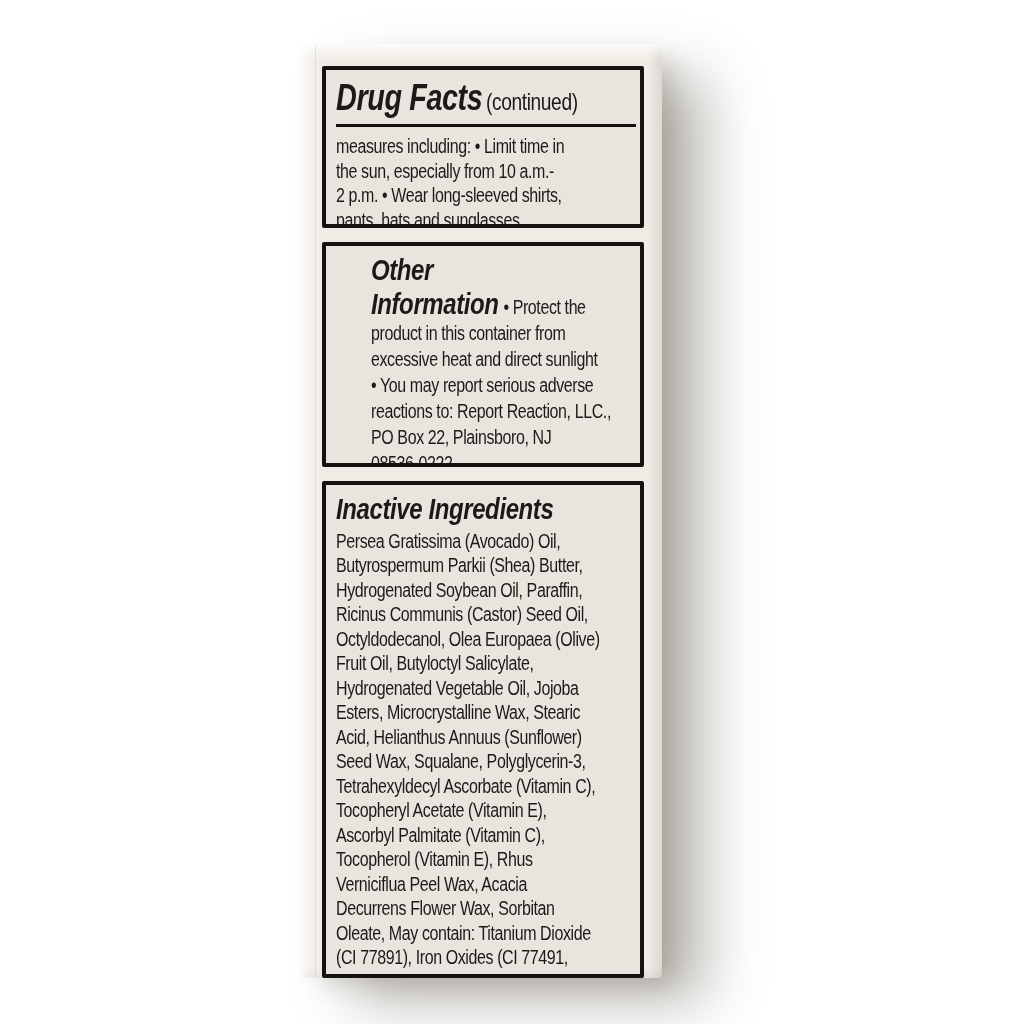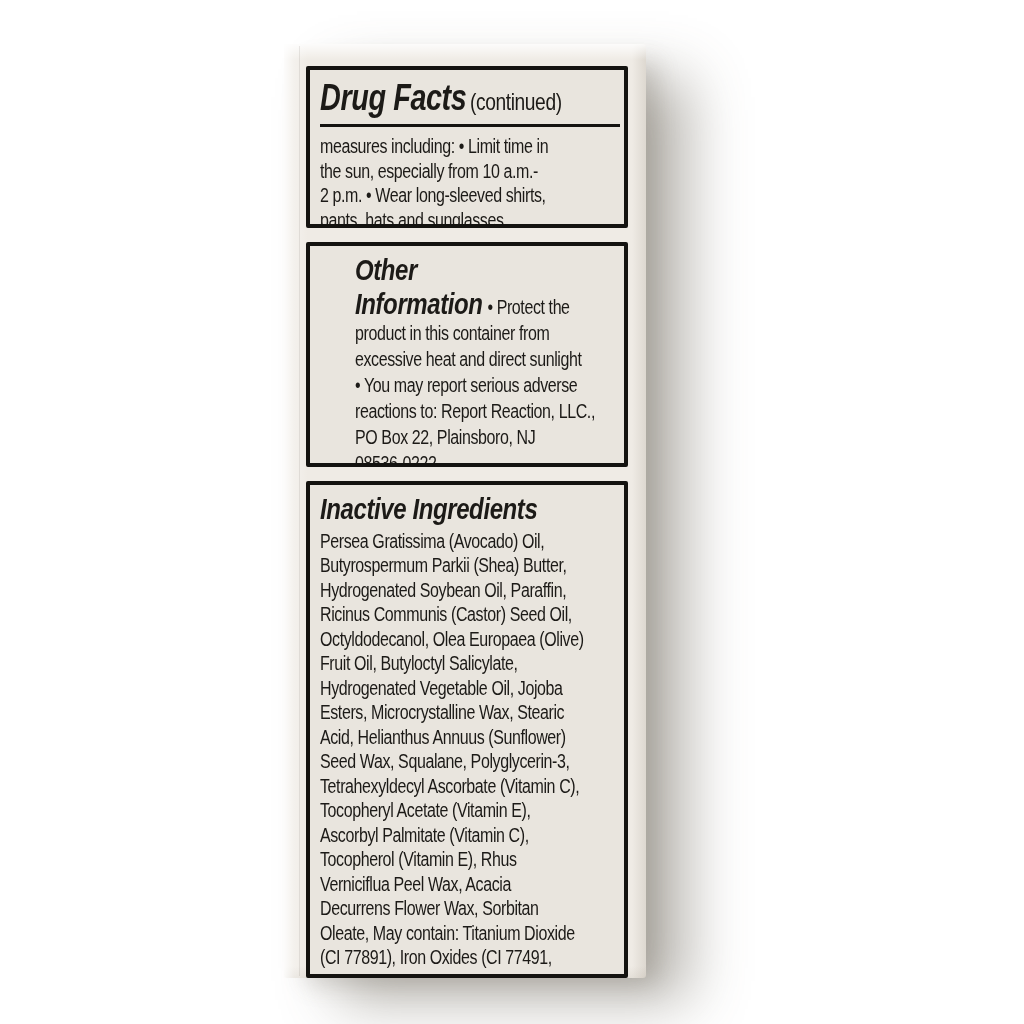--- a/index.html
+++ b/index.html
@@ -12,21 +12,21 @@
     overflow: hidden;
   }
   .scene {
     position: relative;
     width: 1024px;
     height: 1024px;
   }
   
   .box {
     position: absolute;
-    left: 284px;
+    left: 300px;
     top: 44px;
     width: 362px;
     height: 934px;
     background:
       linear-gradient(90deg, rgba(255,255,255,0.85) 0px, rgba(255,255,255,0.30) 10px, rgba(255,255,255,0) 24px),
       linear-gradient(180deg, rgba(255,255,255,0.85) 0px, rgba(255,255,255,0) 16px),
       linear-gradient(270deg, rgba(150,140,125,0.20) 0px, rgba(150,140,125,0) 14px),
       linear-gradient(0deg, rgba(150,140,125,0.12) 0px, rgba(150,140,125,0) 12px),
       #efebe5;
     border-radius: 3px;

